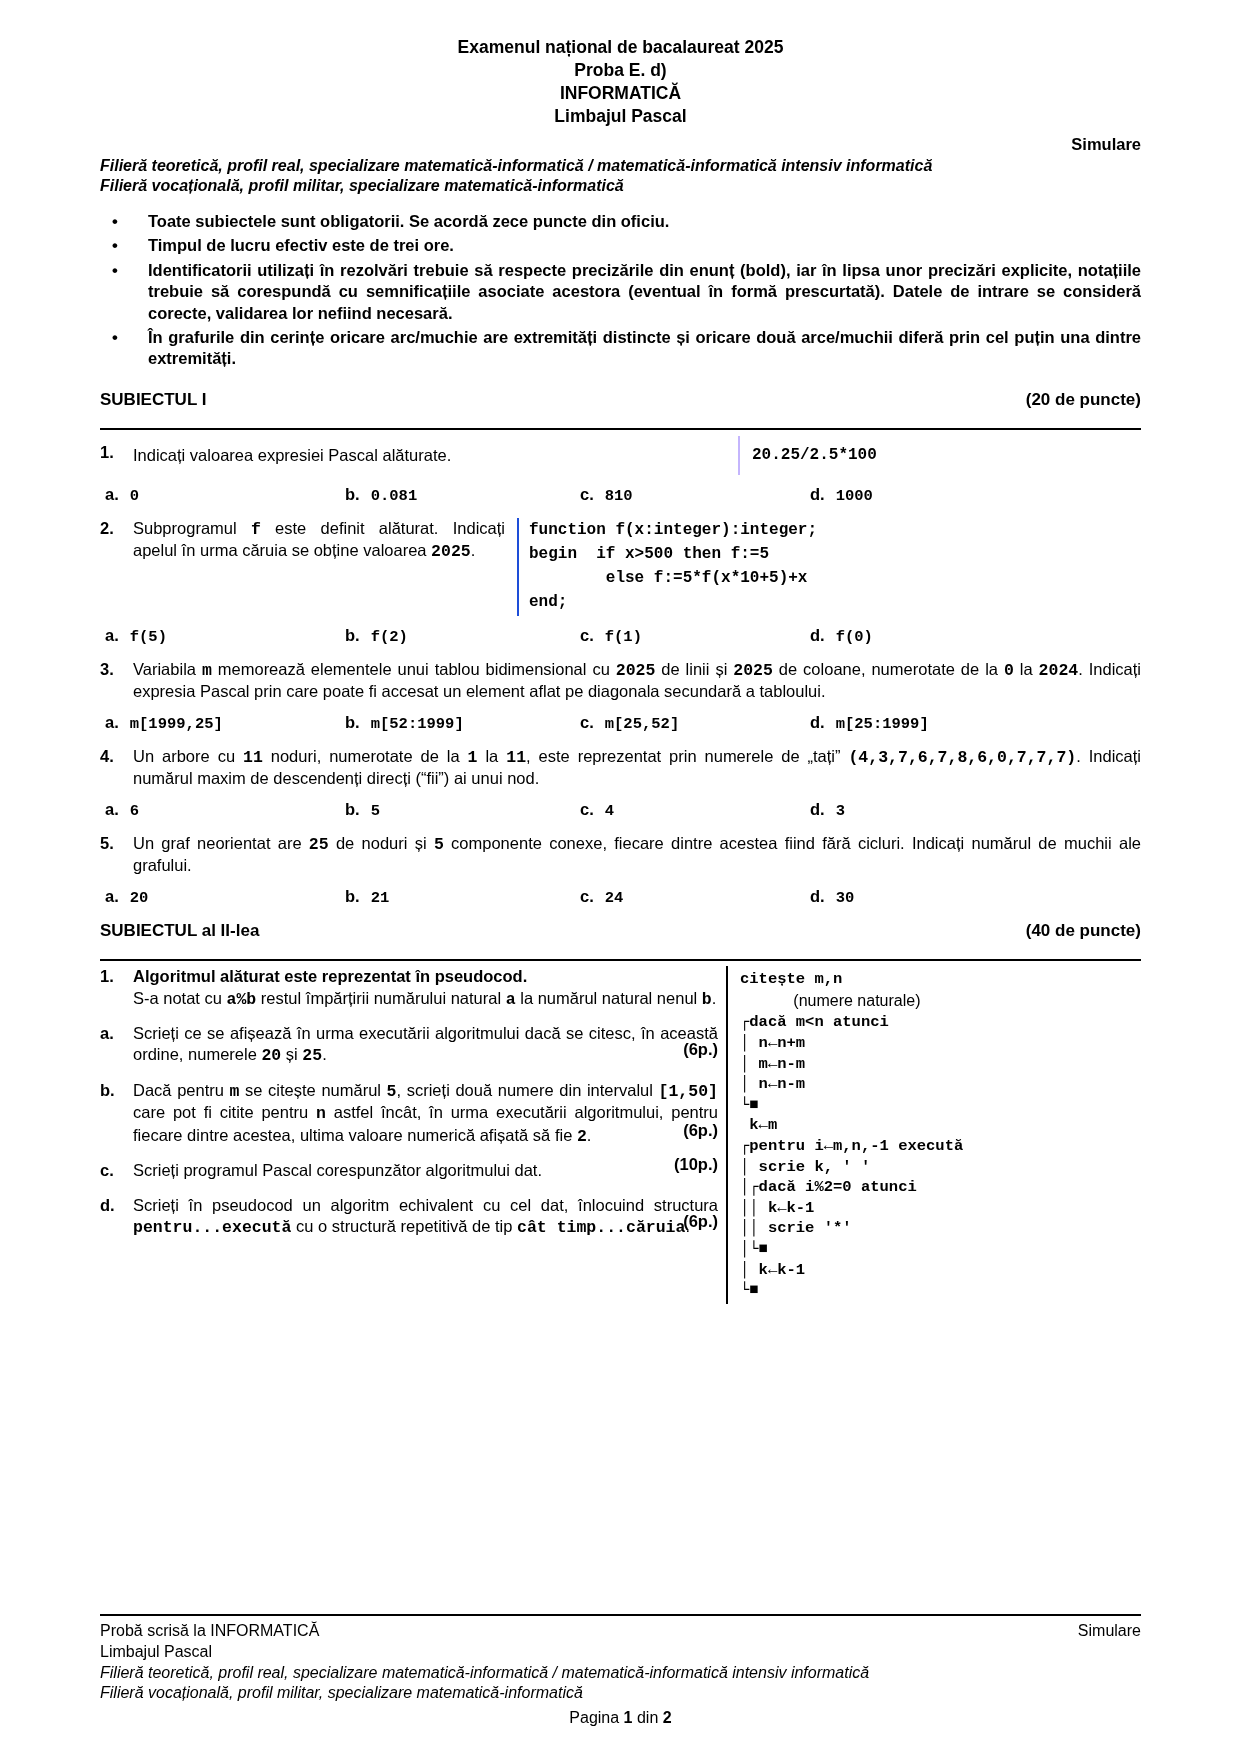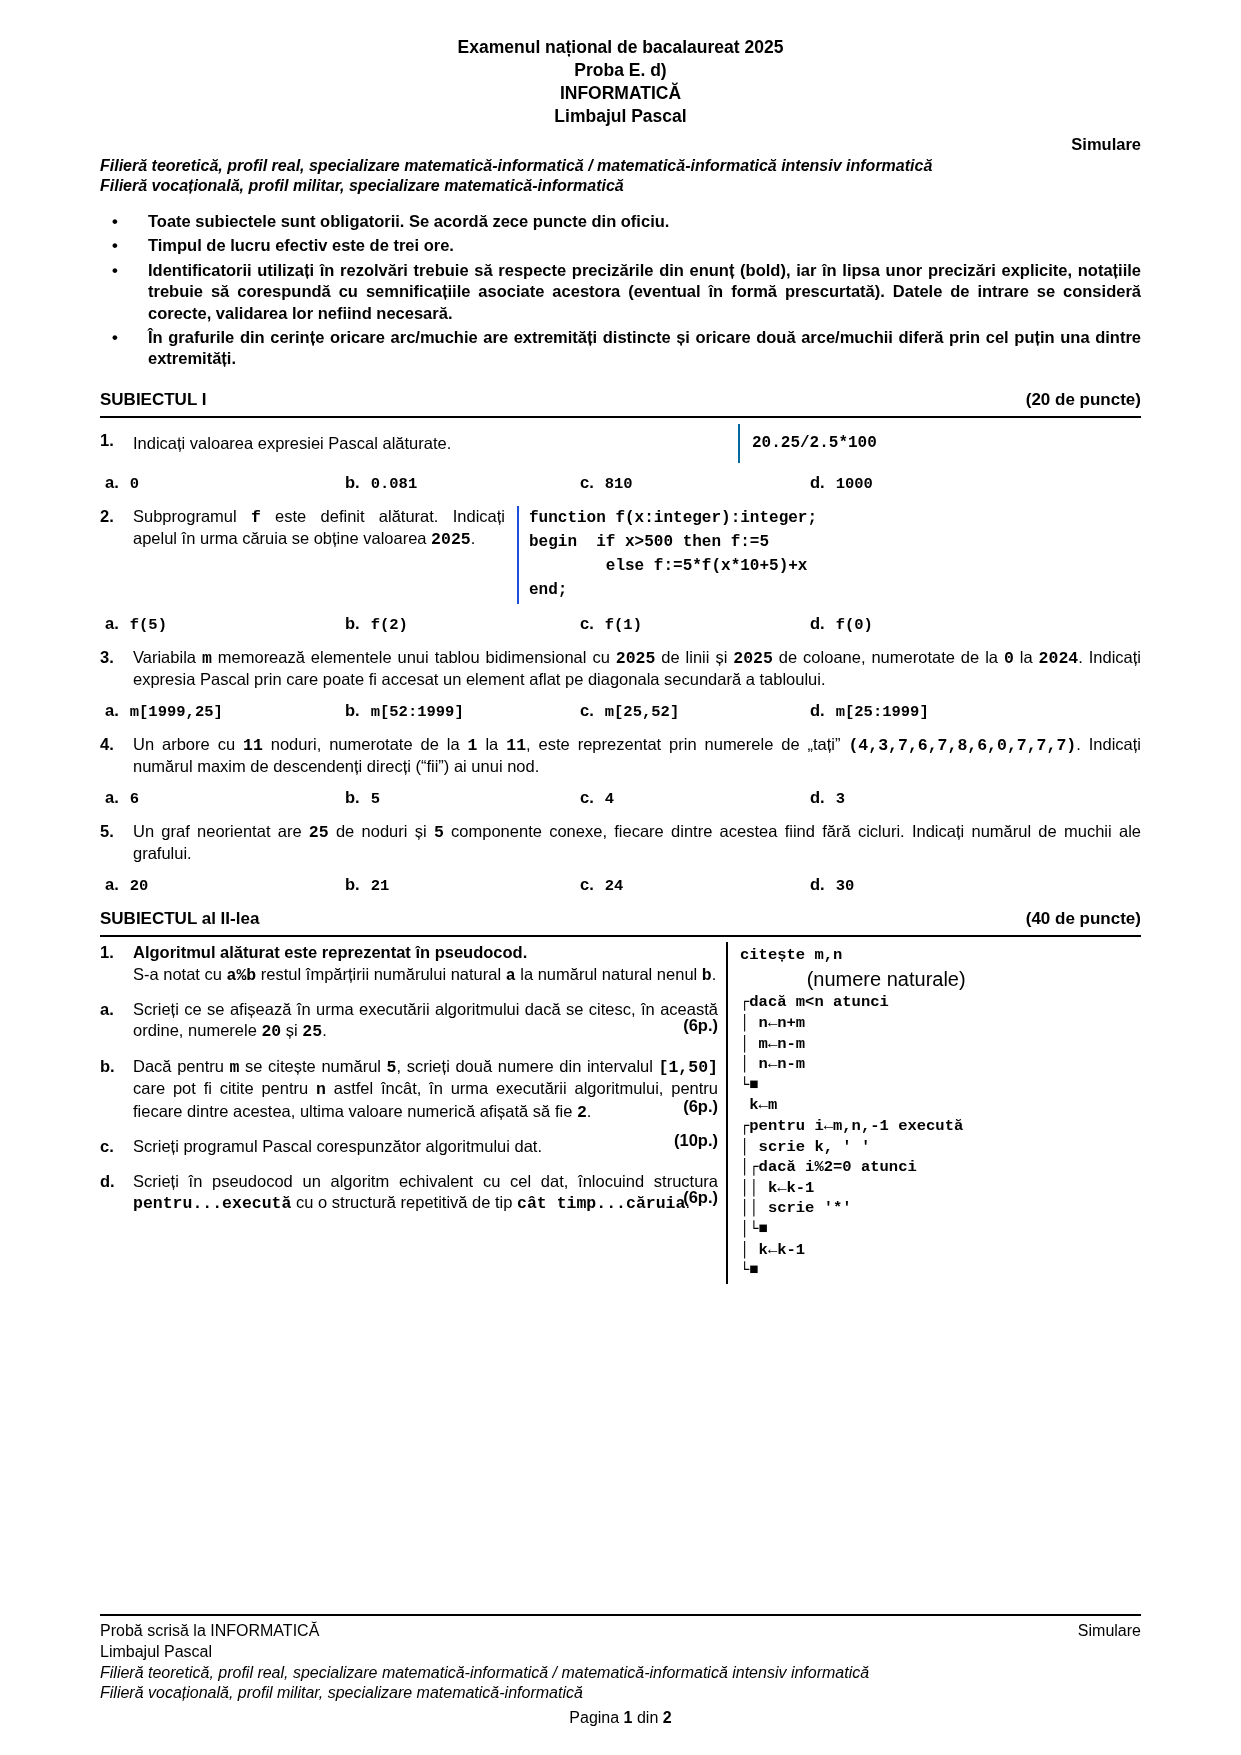--- a/index.html
+++ b/index.html
@@ -15,44 +15,44 @@
   .mono{font-family:"Liberation Mono","DejaVu Sans Mono",monospace;font-weight:bold;}
   .hdr-center{text-align:center;font-size:16px;line-height:1.25;}
   .hdr-rule{border-bottom:2px solid #000;margin:5px 0 10px 0;}
   .titles{text-align:center;font-weight:bold;font-size:17.5px;line-height:1.32;margin-top:2px;}
   .session{text-align:right;font-weight:bold;margin-top:6px;}
   .filiera{font-weight:bold;font-style:italic;font-size:16px;line-height:1.28;}
   ul.notes{margin:14px 0 4px 0;padding:0;list-style:none;}
   ul.notes li{position:relative;padding-left:48px;font-weight:bold;margin-bottom:3px;text-align:justify;}
   ul.notes li::before{content:"•";position:absolute;left:12px;}
   .sect-head{display:flex;justify-content:space-between;font-weight:bold;font-size:17px;
-    border-bottom:2px solid #000;padding-bottom:5px;margin-top:12px;}
+    border-bottom:2px solid #000;padding-bottom:17px;margin-top:12px;}
   .intro{font-weight:bold;margin:3px 0 0 0;text-align:justify;}
   .qrow{display:flex;margin-top:12px;}
   .qnum{width:33px;flex:none;font-weight:bold;}
   .qbody{flex:1;min-width:0;}
   .q1flex{display:flex;align-items:flex-start;}
   .q1text{flex:1;padding-top:3px;}
   pre{margin:0;font-family:"Liberation Mono","DejaVu Sans Mono",monospace;font-weight:bold;}
-  .q1code-cell{width:389px;flex:none;border-left:2px solid #0369a1;padding:9px 0 9px 12px;margin-top:-6px;}
+  .q1code-cell{width:389px;flex:none;border-left:2px solid #c4b5fd;padding:9px 0 9px 12px;margin-top:-6px;}
   .q1code-cell pre{font-size:16px;}
   .q2flex{display:flex;align-items:stretch;}
   .q2left{width:372px;flex:none;text-align:justify;padding-right:12px;}
   .q2code{flex:1;border-left:2px solid #1d4ed8;padding:0 0 2px 10px;}
   .q2code pre{font-size:16px;line-height:1.5;}
   .opts{display:grid;grid-template-columns:240px 235px 230px auto;margin-top:9px;padding-left:5px;}
   .opt{white-space:nowrap;}
   .opt .letter{font-weight:bold;margin-right:11px;}
   .opt .mono{font-size:15.5px;}
   .just{text-align:justify;}
   .s2row{display:flex;margin-top:2px;}
   .s2left{width:618px;flex:none;padding-right:8px;}
   .s2right{flex:1;border-left:2px solid #000;padding:3px 0 3px 12px;align-self:flex-start;margin-top:3px;}
   .pcode{font-size:15.5px;line-height:1.33;}
-  .pcode .sans{font-family:"Liberation Sans",sans-serif;font-weight:normal;font-size:20px;}
+  .pcode .sans{font-family:"Liberation Sans",sans-serif;font-weight:normal;font-size:16px;}
   .stmt{margin:0;}
   .sub{display:flex;margin-top:13px;}
   .sublet{width:33px;flex:none;font-weight:bold;}
   .subbody{flex:1;text-align:justify;position:relative;}
   .pts{position:absolute;right:0;bottom:6px;font-weight:bold;margin-top:24px;}
   .footer{margin-top:auto;font-size:16px;line-height:1.3;}
   .f-rule{border-bottom:2px solid #000;margin-bottom:5px;}
   .f-row{display:flex;justify-content:space-between;}
   .f-it{font-style:italic;}
   .f-page{text-align:center;margin-top:4px;}

